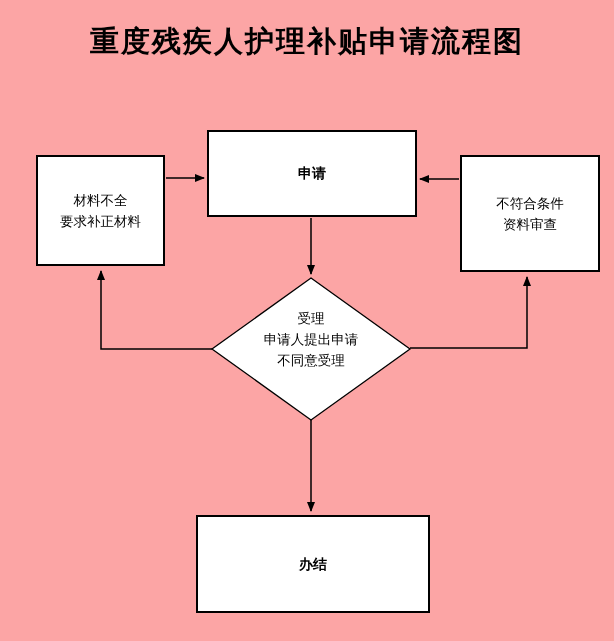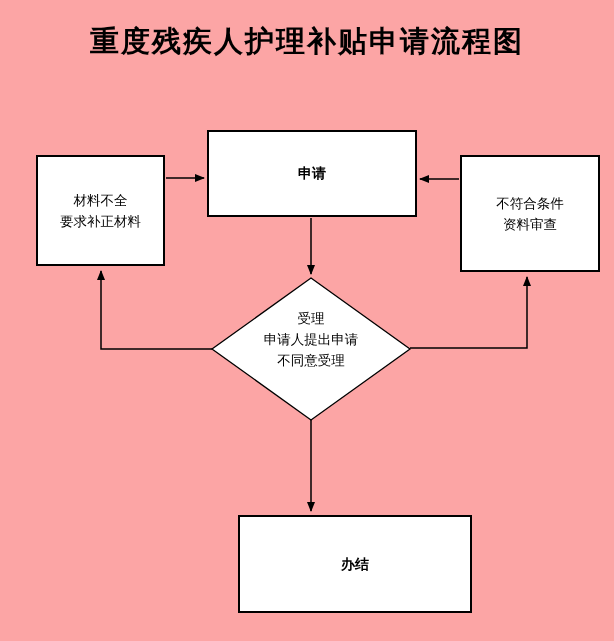--- a/index.html
+++ b/index.html
@@ -53,21 +53,21 @@
     border: 2px solid #000000;
     background: #ffffff;
   }
   .node-heading {
     font-weight: bold;
     font-size: 14px;
   }
   .box-apply    { left: 207px; top: 130px; width: 210px; height: 87px; }
   .box-left     { left: 36px;  top: 155px; width: 129px; height: 111px; }
   .box-right    { left: 460px; top: 155px; width: 140px; height: 117px; }
-  .box-complete { left: 196px; top: 515px; width: 234px; height: 98px; margin-left: 42px; }
+  .box-complete { left: 196px; top: 515px; width: 234px; height: 98px; }
   .diamond-label {
     left: 211px; top: 308px; width: 200px;
     background: transparent;
     border: none;
   }
 </style>
 </head>
 <body>
 
 <div class="canvas">

